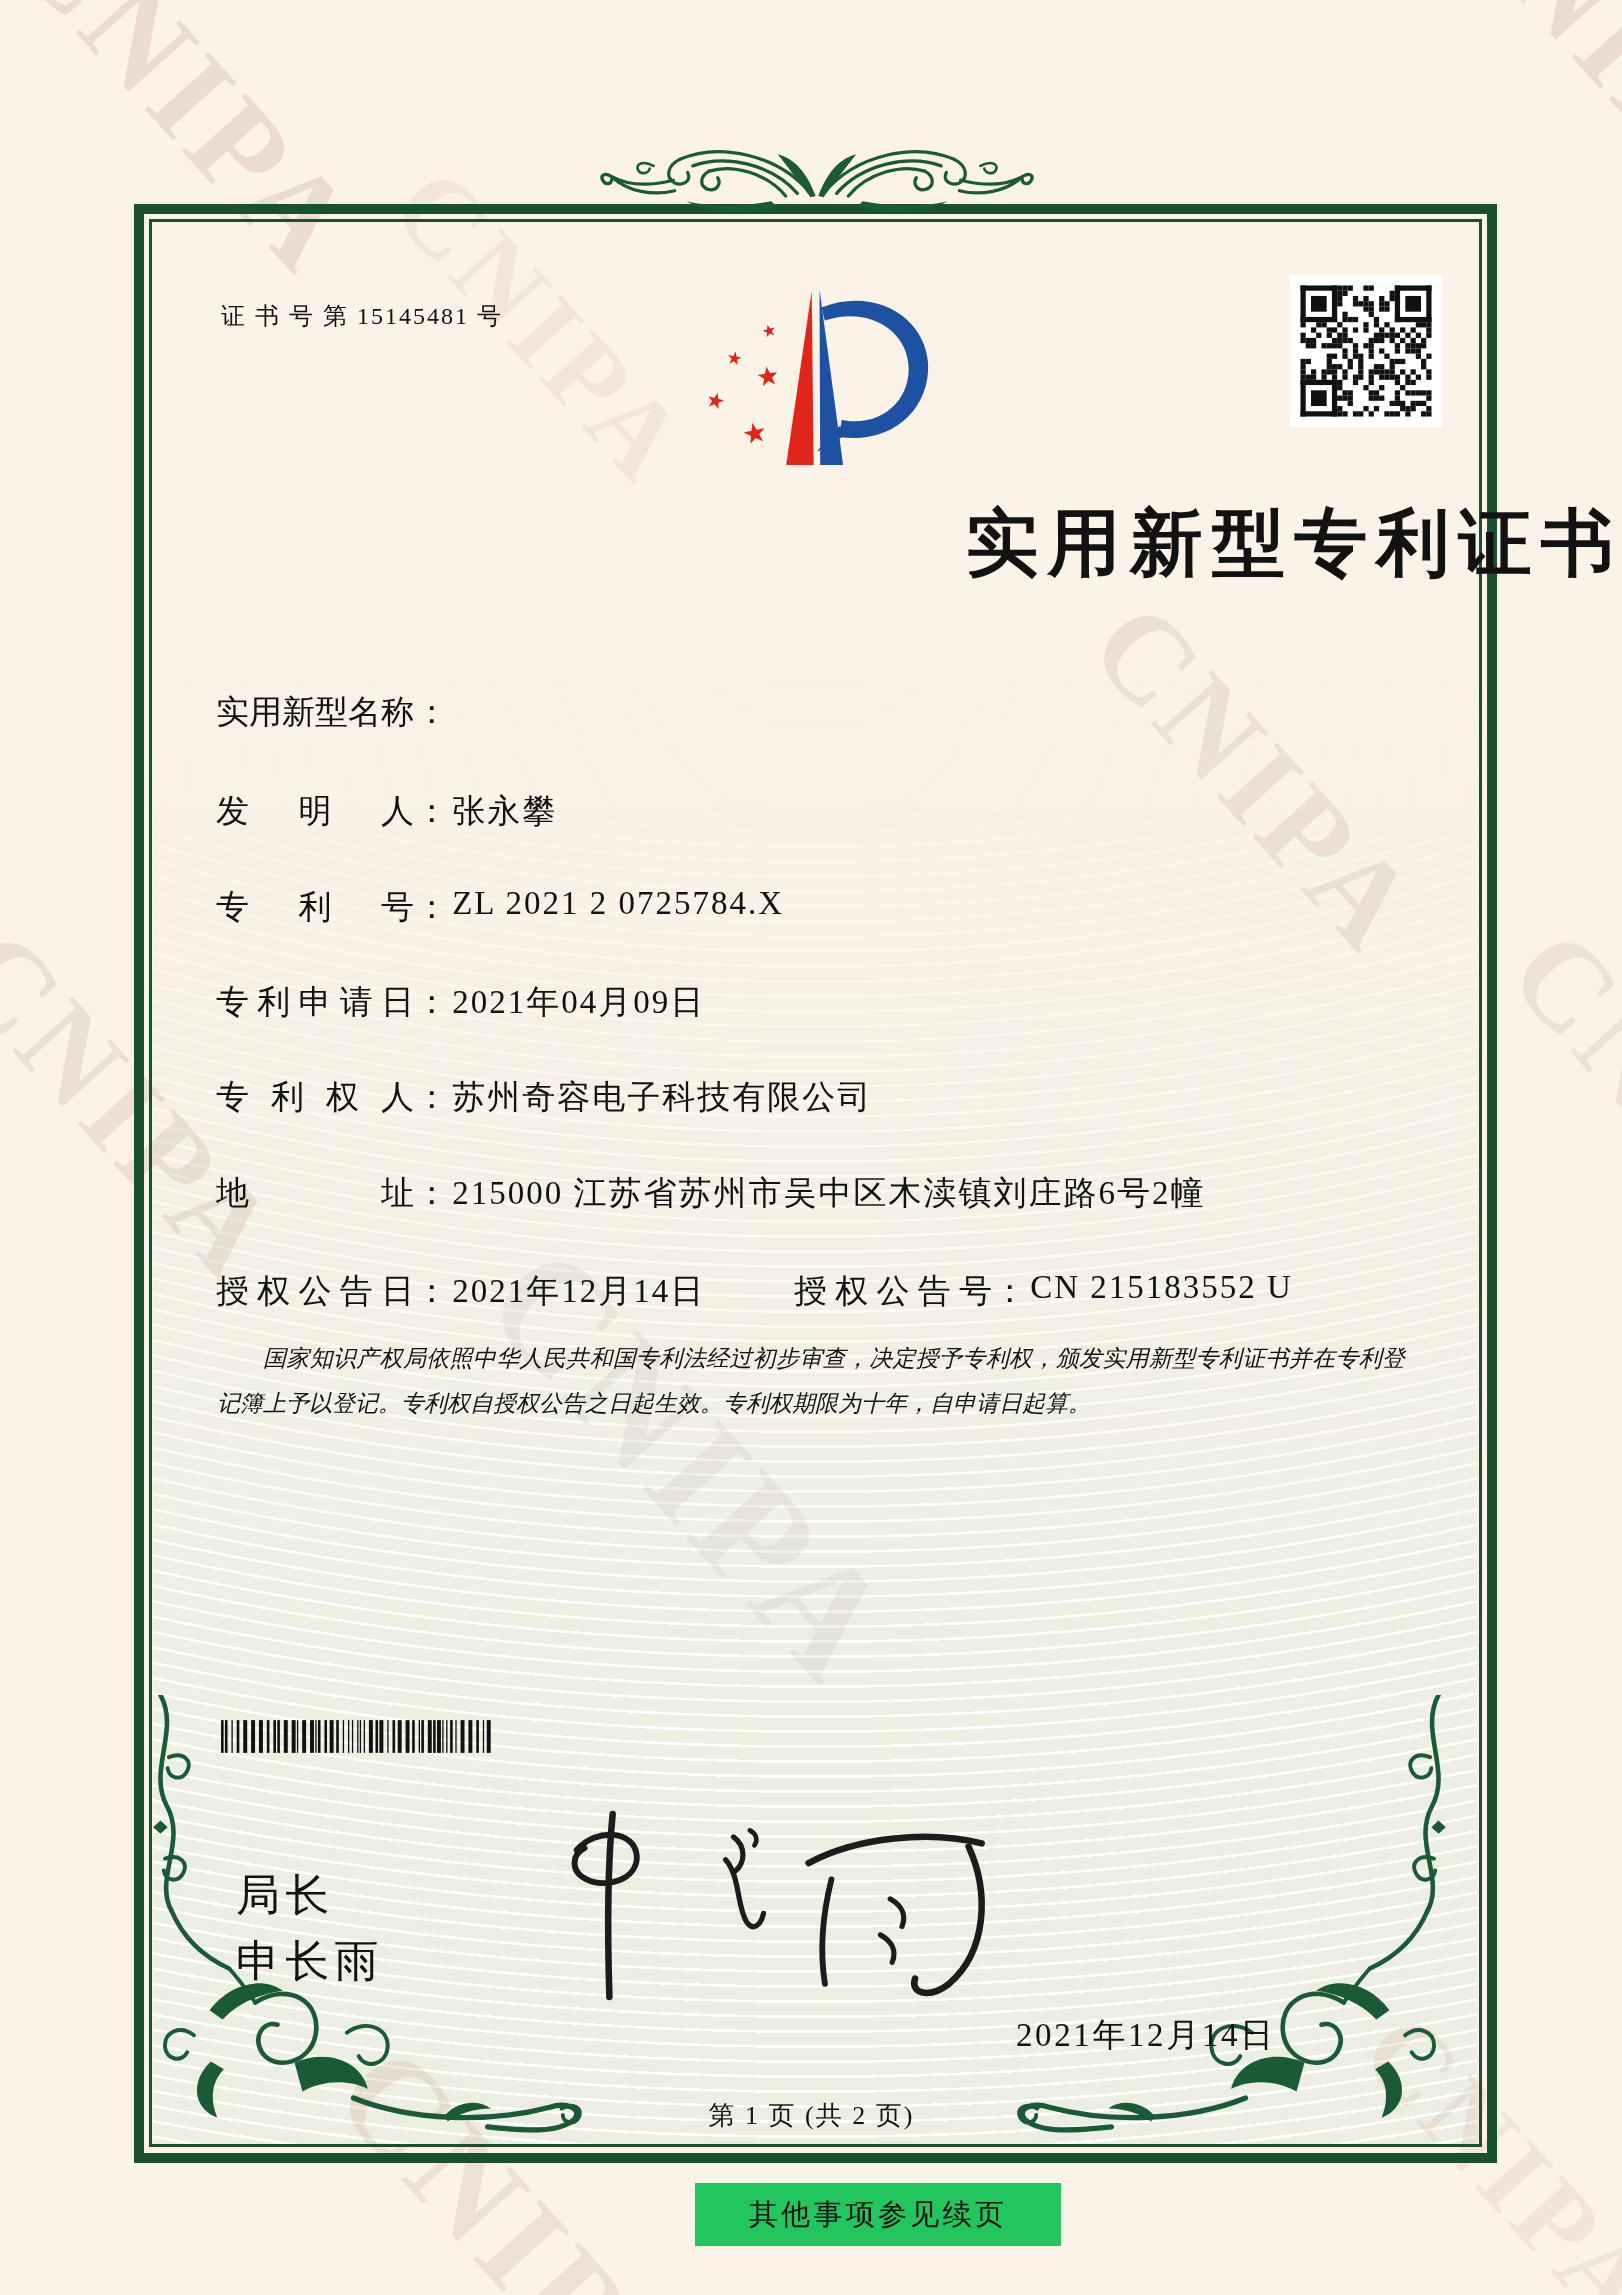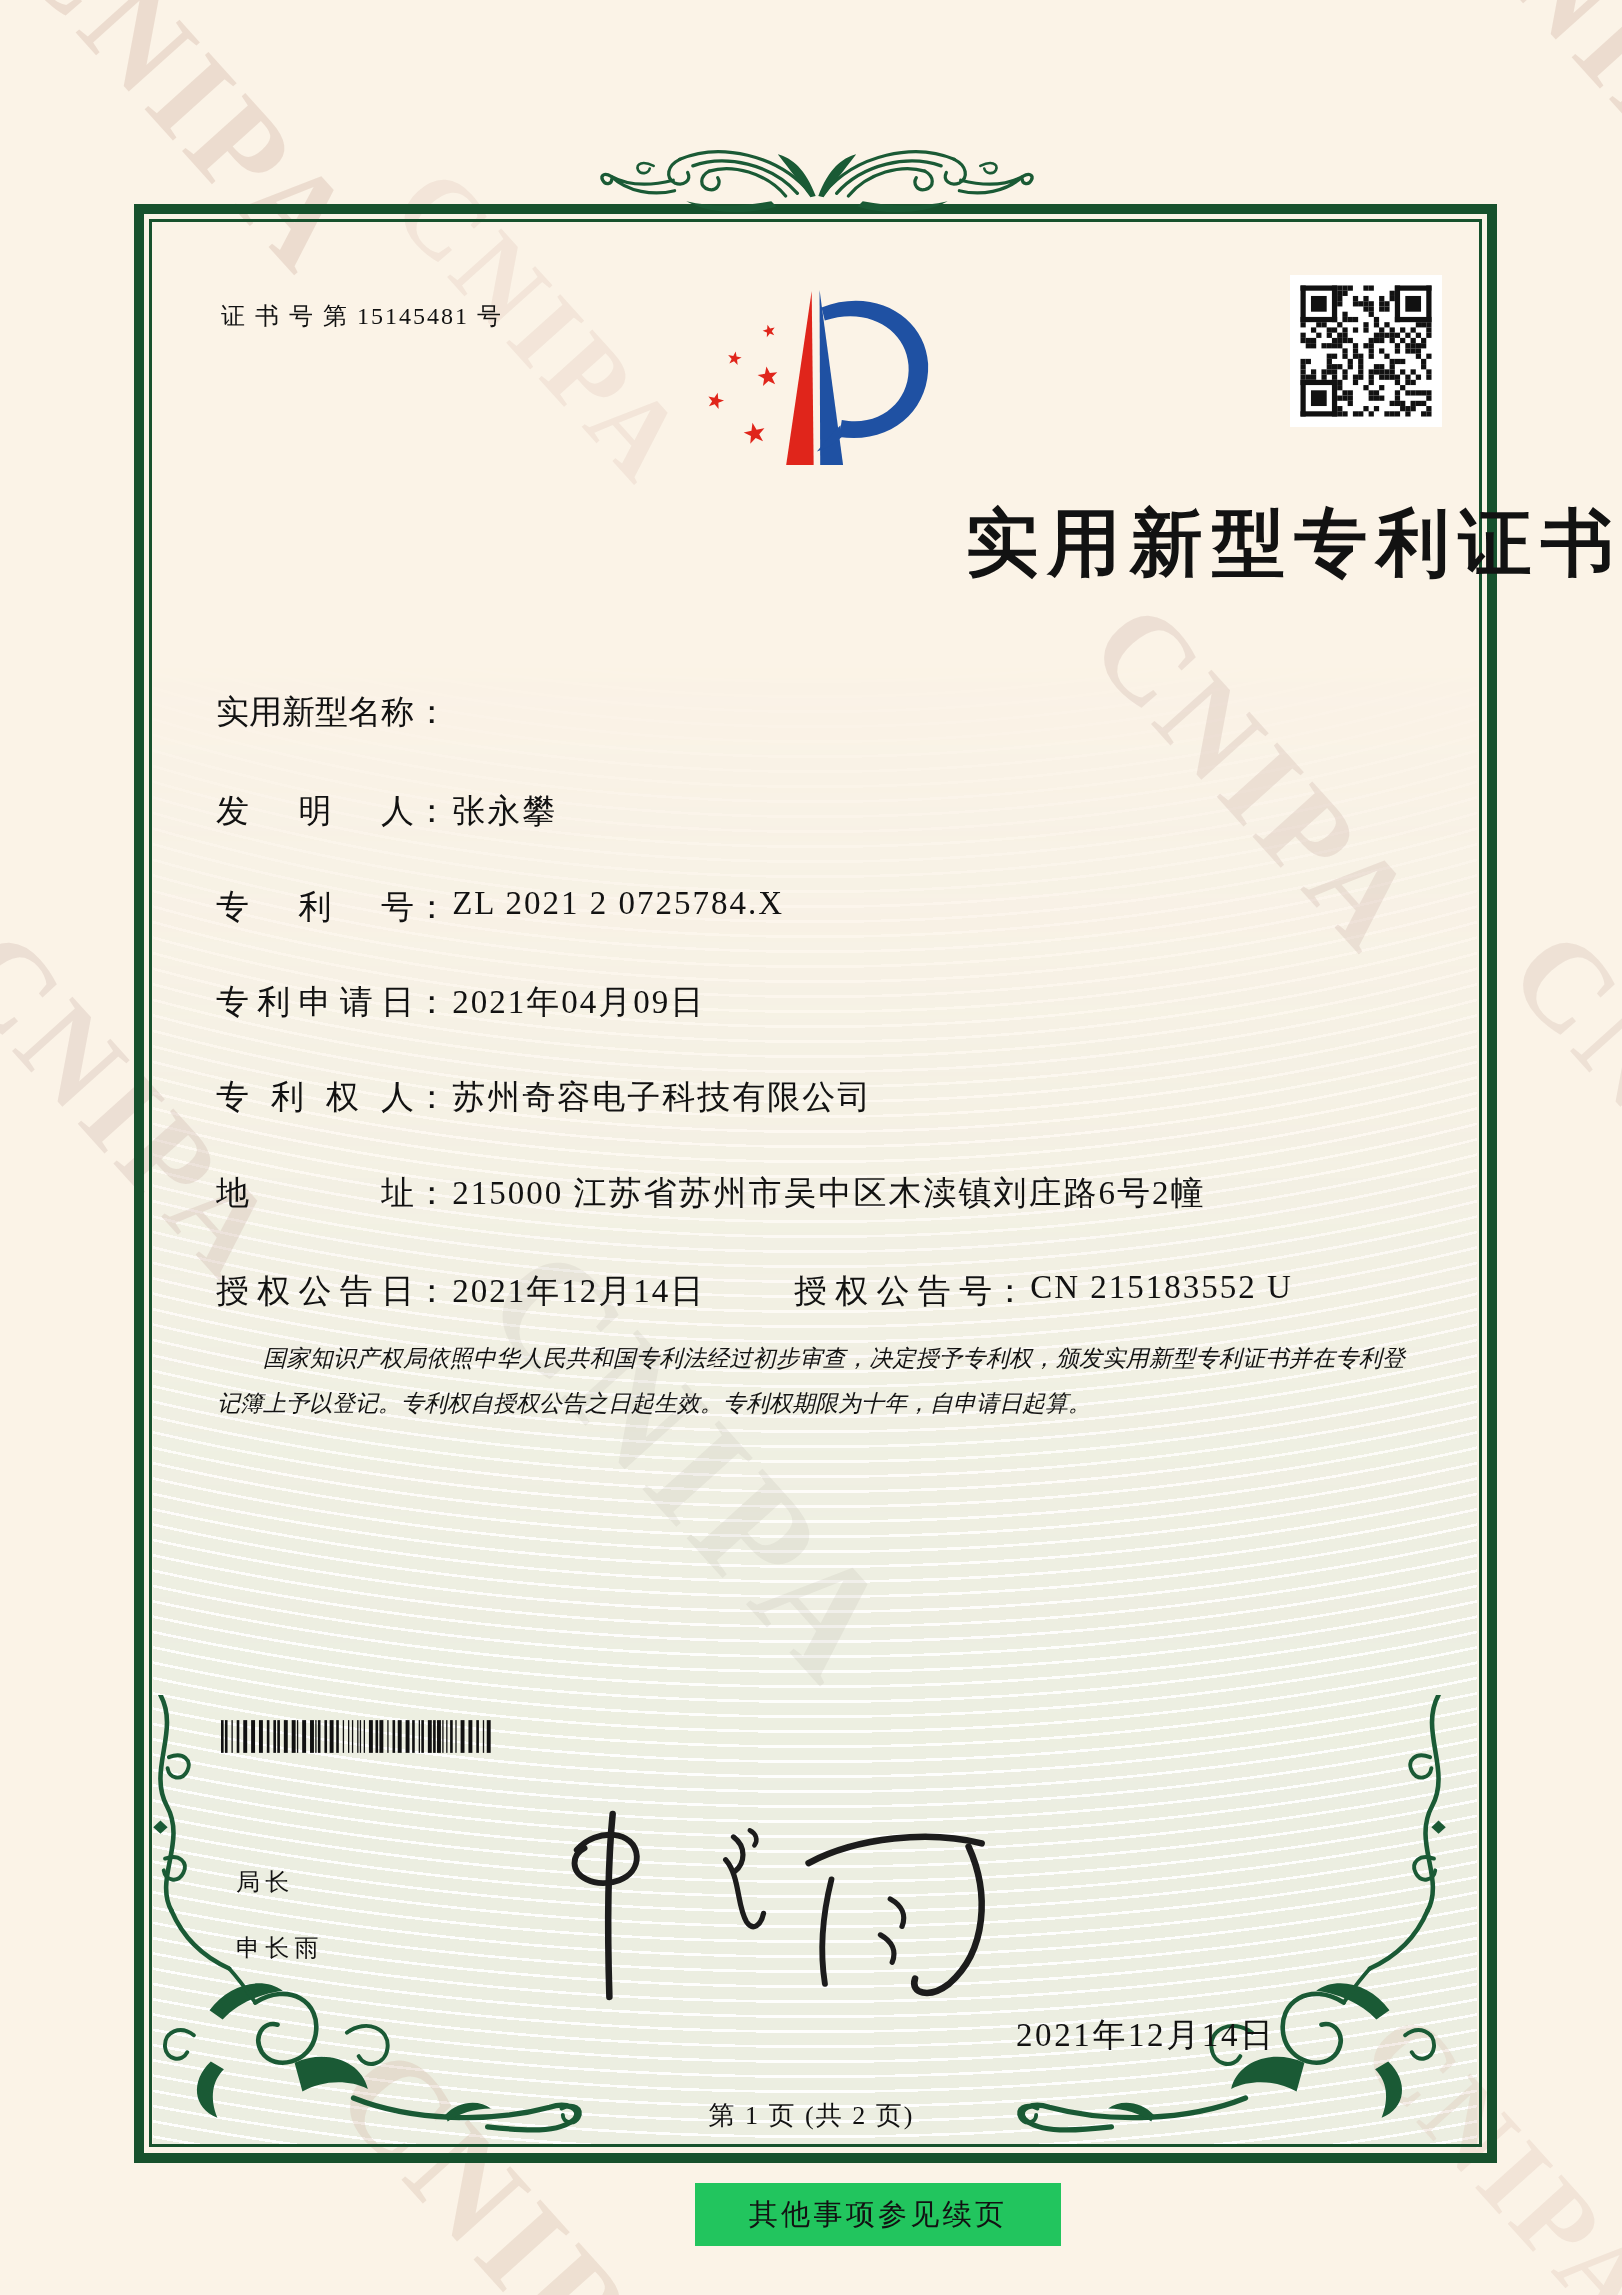--- a/index.html
+++ b/index.html
@@ -38,21 +38,21 @@
   .field{left:216px;width:1243px;height:41px;font-size:33px;display:flex;align-items:flex-start;}
   .f-label{display:inline-flex;justify-content:space-between;width:198px;}
   .f-label span{display:inline-block;}
   .colon{margin:0 3.9px 0 1.3px;}
   .f-value{letter-spacing:2px;white-space:nowrap;}
   .grant-group{position:absolute;top:0;display:flex;font-size:33px;}
 
   .paras{left:217px;top:1336px;width:1188px;font-size:23px;line-height:45px;text-align:justify;font-style:italic;}
   .paras p{margin:0;text-indent:2em;}
 
-  .signer{left:236px;font-size:24px;letter-spacing:5.2px;}
+  .signer{left:236px;font-size:44px;letter-spacing:5.2px;}
   .issue-date{left:1016px;top:2013px;font-size:33px;letter-spacing:2.6px;}
   .pagination{left:0;top:2098px;width:1623px;text-align:center;font-size:26px;letter-spacing:2px;}
   .footer-band{left:695px;top:2183px;width:366px;height:63px;background:#22c55e;
      display:flex;align-items:center;justify-content:center;font-size:29px;letter-spacing:3.3px;z-index:5;}
 
   .qr-box{position:absolute;left:1290px;top:275px;width:152px;height:152px;background:#ffffff;z-index:5;}
   .barcode{position:absolute;left:221px;top:1720px;z-index:5;}
   .logo{position:absolute;left:707px;top:280px;z-index:5;}
   .signature{position:absolute;left:550px;top:1801px;z-index:5;}
 </style>

